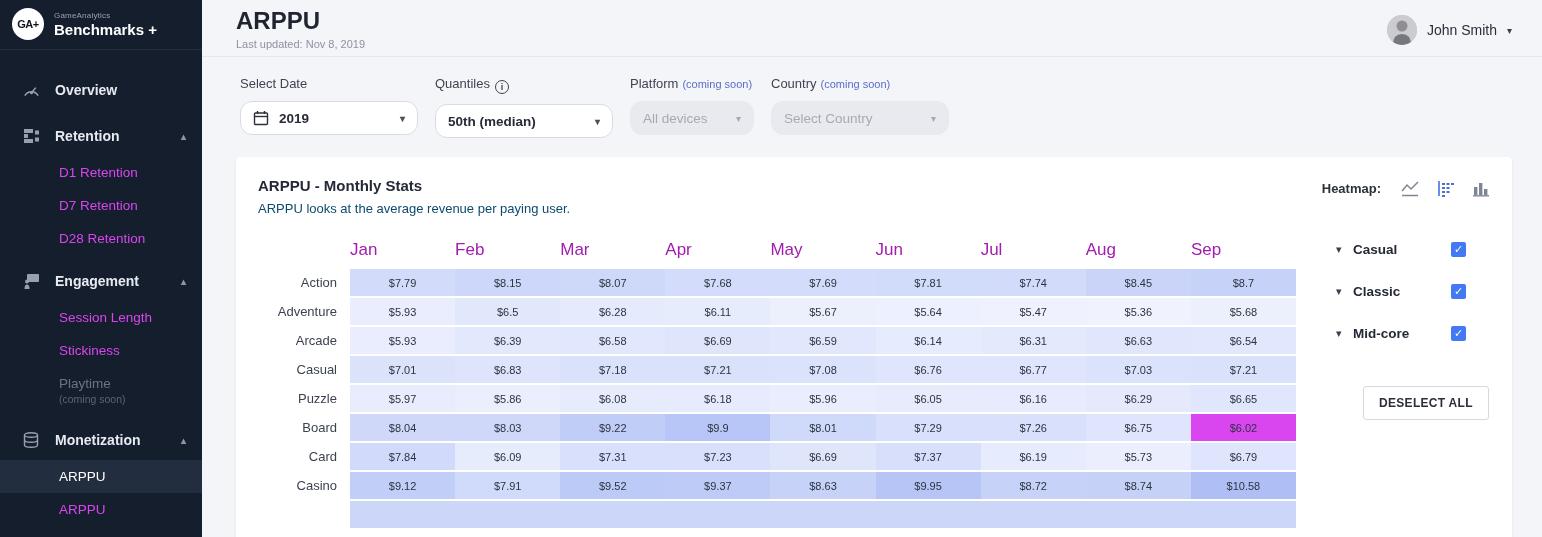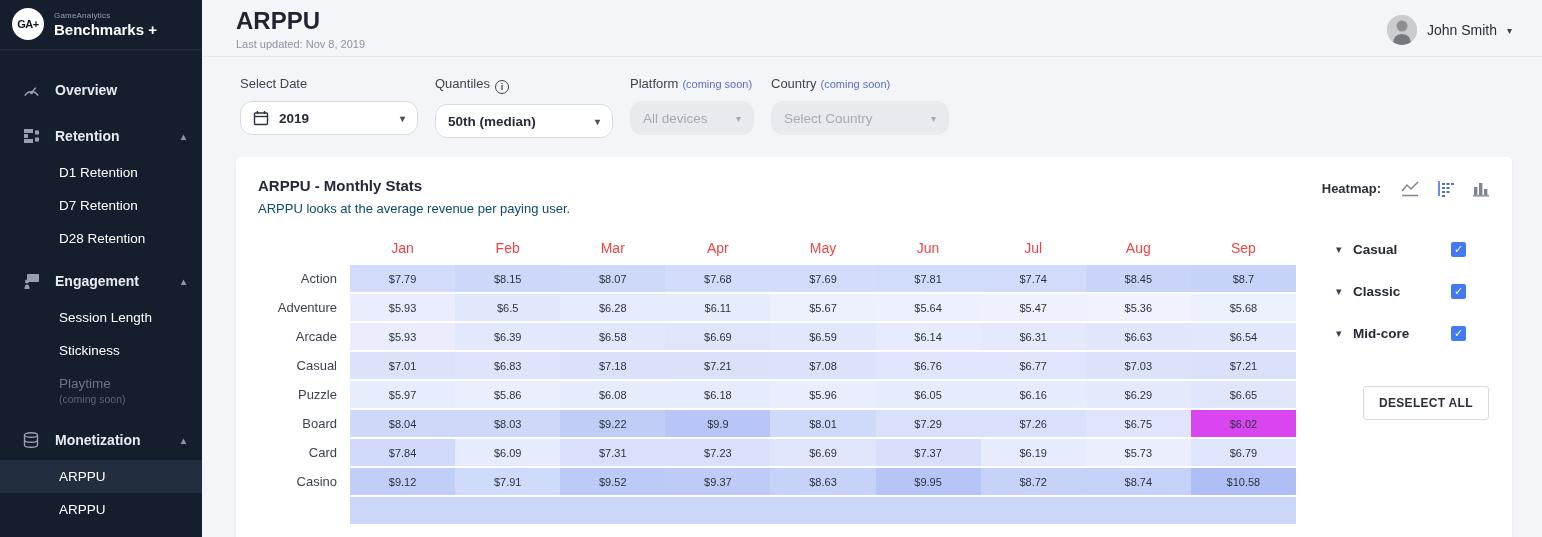--- a/index.html
+++ b/index.html
@@ -18,21 +18,21 @@
   .brand-company { font-size: 8px; color: #9aa2b0; letter-spacing: 0.2px; }
   .brand-product { font-size: 15px; font-weight: bold; color: #ffffff; margin-top: 1px; }
   .side-nav { padding-top: 14px; }
   .nav-group { margin-top: 6px; }
   .nav-head { display: flex; align-items: center; gap: 14px; padding: 11px 16px 11px 21px;
     font-size: 14px; font-weight: bold; color: #e7eaf0; cursor: pointer; }
   .nav-head .nav-ico { width: 20px; height: 18px; display: flex; align-items: center; justify-content: center; }
   .nav-ico svg { stroke: #97a0af; fill: none; }
   .nav-ico svg .fl { fill: #97a0af; stroke: none; }
   .nav-caret { margin-left: auto; color: #8d96a6; font-size: 10px; }
-  .nav-child { padding: 9px 16px 9px 59px; font-size: 13.5px; color: #ffffff; cursor: pointer; }
+  .nav-child { padding: 9px 16px 9px 59px; font-size: 13.5px; color: #d946ef; cursor: pointer; }
   .nav-child.active { background: #222d3f; color: #ffffff; }
   .nav-child.disabled { color: #6a7487; cursor: default; }
   .nav-child .child-note { display: block; font-size: 10.5px; color: #5a6477; margin-top: 2px; }
   
   .main { flex: 1; display: flex; flex-direction: column; height: 537px; }
   .top-header { display: flex; justify-content: space-between; align-items: flex-start;
     padding: 7px 30px 6px 34px; border-bottom: 1px solid #e5e7ee; }
   .page-title { font-size: 24px; font-weight: bold; color: #1f2430; }
   .last-updated { font-size: 11px; color: #8d929e; margin-top: 3px; }
   .user-menu { display: flex; align-items: center; gap: 10px; margin-top: 8px; cursor: pointer; }
@@ -66,21 +66,21 @@
   .view-toggle { cursor: pointer; display: flex; }
   .view-toggle svg { stroke: #7d8695; fill: none; }
   .view-toggle svg .fl { fill: #7d8695; stroke: none; }
   .view-toggle.active svg { stroke: #4b6fd8; }
   .view-toggle.active svg .fl { fill: #4b6fd8; }
   
   .card-body { display: flex; margin-top: 24px; }
   .heat-table { width: 1038px; }
   .months-row { display: flex; margin-bottom: 9px; }
   .row-spacer { width: 92px; }
-  .month-cell { flex: 1; text-align: center; font-size: 14px; color: #ef4444; }
+  .month-cell { flex: 1; text-align: left; font-size: 17px; color: #a21caf; }
   .hm-row { display: flex; height: 27px; margin-bottom: 2px; }
   .hm-label { width: 92px; display: flex; align-items: center; justify-content: flex-end;
     padding-right: 13px; font-size: 13px; color: #3c4250; }
   .hm-cell { flex: 1; display: flex; align-items: center; justify-content: center; font-size: 11px; color: #2c3340; }
   .partial-row { height: 27px; margin-left: 92px; background: #ccd6f8; margin-top: 2px; }
   
   .genre-panel { margin-left: 40px; flex: 1; padding-top: 2px; }
   .genre-group { display: flex; align-items: center; margin-bottom: 27px; }
   .genre-caret { font-size: 11px; color: #3a4050; width: 17px; cursor: pointer; }
   .genre-label { font-size: 13.5px; font-weight: bold; color: #242936; }

